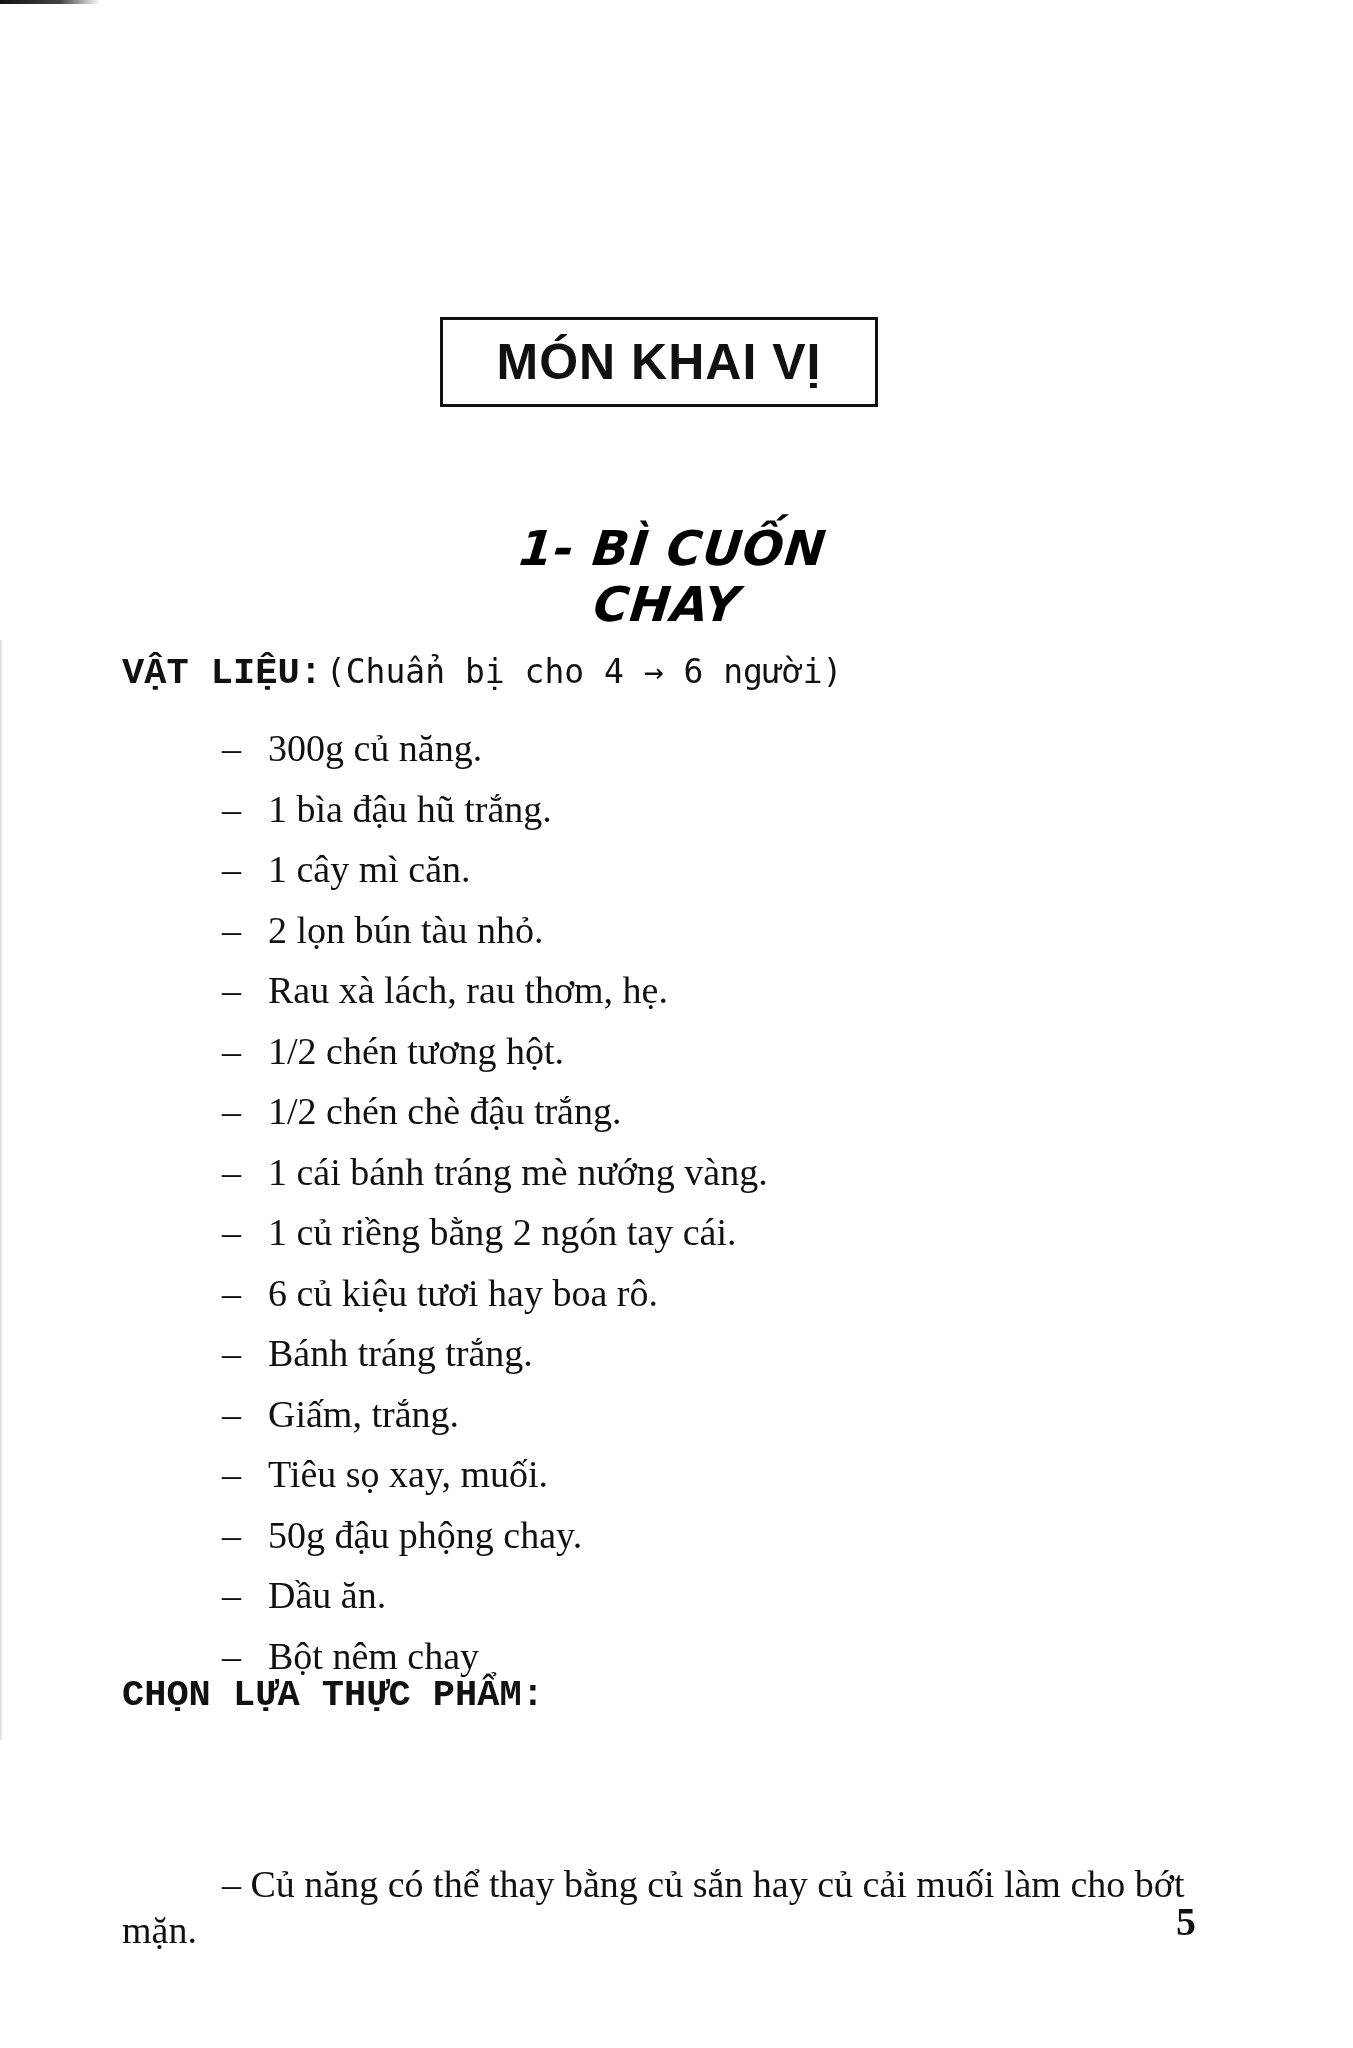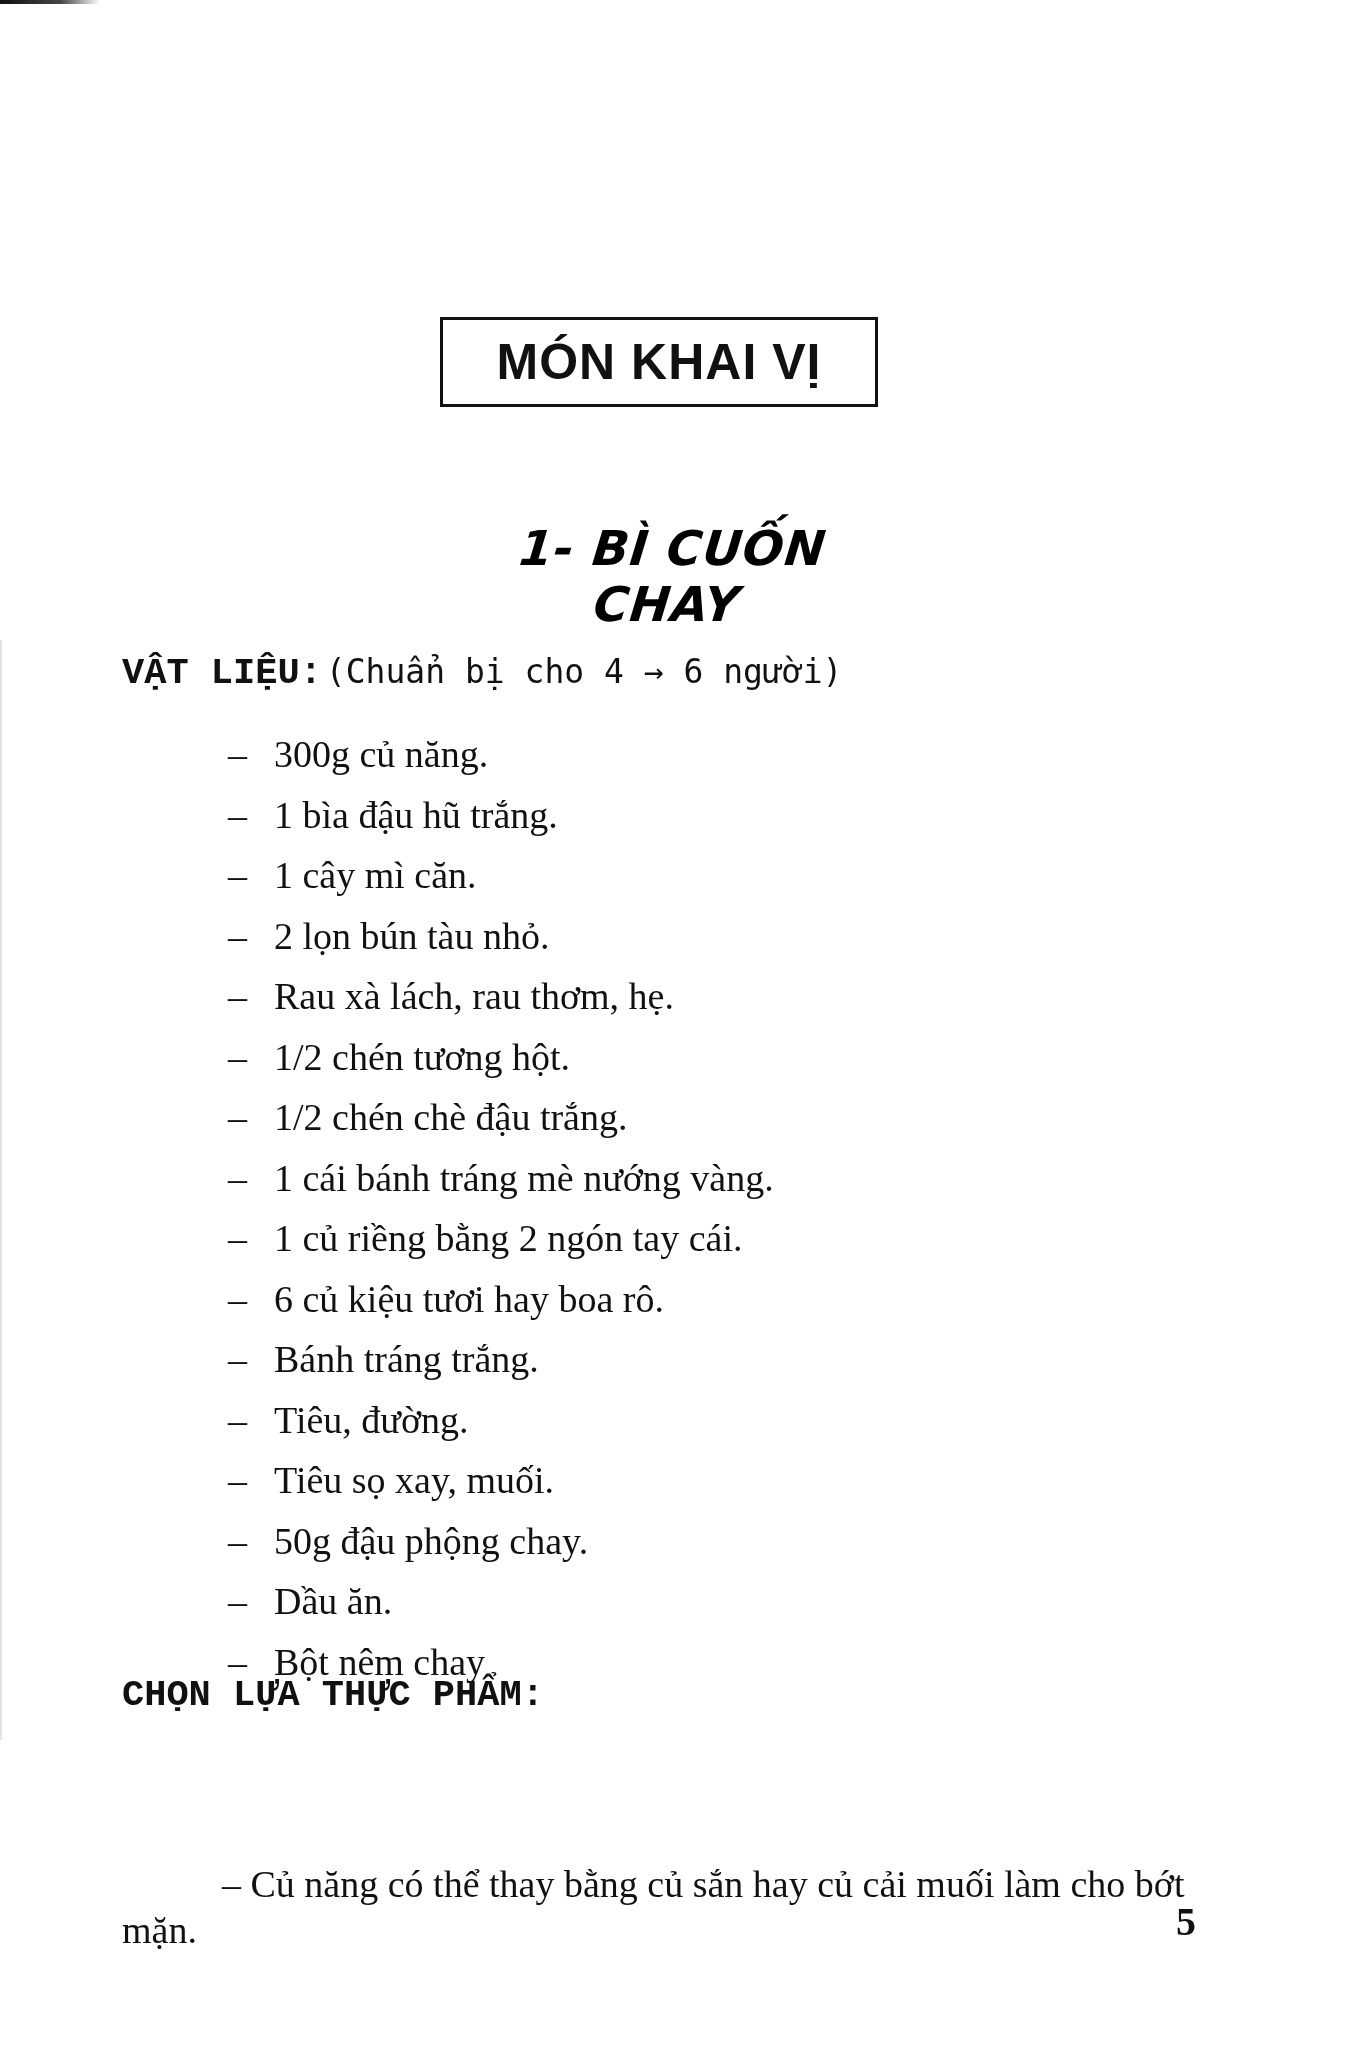--- a/index.html
+++ b/index.html
@@ -77,21 +77,21 @@
     }
     .heading-note {
       font-family: "DejaVu Sans Mono", monospace;
       font-size: 33px;
       color: #111;
     }
     .ingredient-list {
       position: absolute;
       left: 222px;
       top: 718px;
-      margin: 6px;
+      margin: 0;
       padding: 0;
       list-style: none;
     }
     .ingredient {
       font-family: "Liberation Serif", serif;
       font-size: 38px;
       line-height: 60.5px;
       height: 60.5px;
       white-space: nowrap;
       color: #111;
@@ -149,21 +149,21 @@
   <li class="ingredient"><span class="dash">–</span><span>1 bìa đậu hũ trắng.</span></li>
   <li class="ingredient"><span class="dash">–</span><span>1 cây mì căn.</span></li>
   <li class="ingredient"><span class="dash">–</span><span>2 lọn bún tàu nhỏ.</span></li>
   <li class="ingredient"><span class="dash">–</span><span>Rau xà lách, rau thơm, hẹ.</span></li>
   <li class="ingredient"><span class="dash">–</span><span>1/2 chén tương hột.</span></li>
   <li class="ingredient"><span class="dash">–</span><span>1/2 chén chè đậu trắng.</span></li>
   <li class="ingredient"><span class="dash">–</span><span>1 cái bánh tráng mè nướng vàng.</span></li>
   <li class="ingredient"><span class="dash">–</span><span>1 củ riềng bằng 2 ngón tay cái.</span></li>
   <li class="ingredient"><span class="dash">–</span><span>6 củ kiệu tươi hay boa rô.</span></li>
   <li class="ingredient"><span class="dash">–</span><span>Bánh tráng trắng.</span></li>
-  <li class="ingredient"><span class="dash">–</span><span>Tiêu, đường.</span></li>
+  <li class="ingredient"><span class="dash">–</span><span>Giấm, trắng.</span></li>
   <li class="ingredient"><span class="dash">–</span><span>Tiêu sọ xay, muối.</span></li>
   <li class="ingredient"><span class="dash">–</span><span>50g đậu phộng chay.</span></li>
   <li class="ingredient"><span class="dash">–</span><span>Dầu ăn.</span></li>
   <li class="ingredient"><span class="dash">–</span><span>Bột nêm chay</span></li>
 </ul>
 
 <div class="selection-heading">
   <span class="heading-bold">CHỌN LỰA THỰC PHẨM:</span>
 </div>
 

